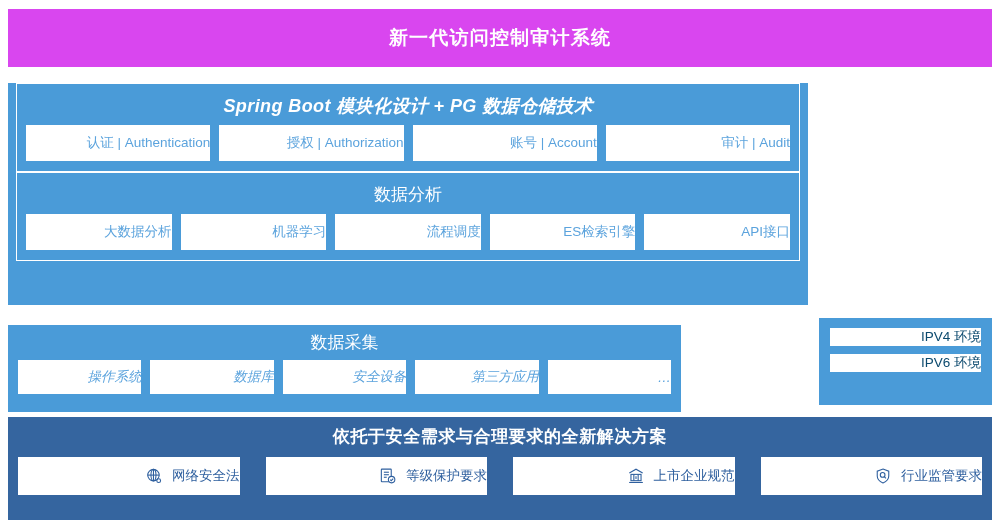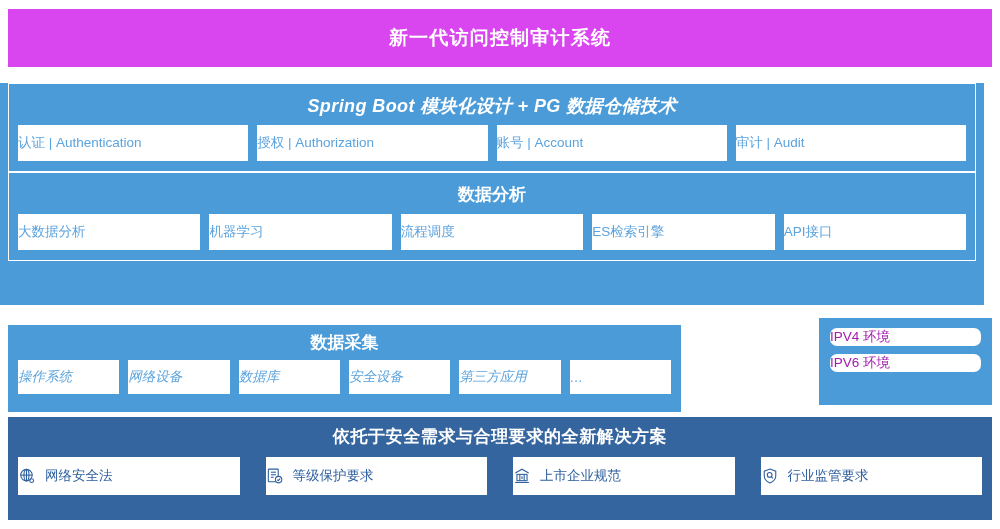--- a/index.html
+++ b/index.html
@@ -49,51 +49,51 @@
   
   .group {
     border: 1.5px solid #ffffff;
     box-sizing: border-box;
     padding: 9px 9px 10px 9px;
   }
   .group-title {
     color: #ffffff;
     text-align: center;
     font-size: 17px;
-    font-weight: bold;
+    font-weight: normal;
     line-height: 26px;
     margin-bottom: 6px;
   }
   .group-title.italic {
     font-style: italic;
     font-size: 18px;
     font-weight: bold;
     letter-spacing: .4px;
   }
   .chip-row {
     display: flex;
     gap: 9px;
   }
   .chip {
     flex: 1 1 0;
     background: #ffffff;
     height: 36px;
     display: flex;
     align-items: center;
-    justify-content: flex-start;
+    justify-content: flex-end;
     color: #5ba3dd;
     font-size: 13.5px;
     box-sizing: border-box;
   }
 
   
   #arch-panel {
-    left: 0;
+    left: 8px;
     top: 83px;
-    width: 984px;
+    width: 800px;
     height: 222px;
   }
   #arch-panel .group {
     margin: 0 8px;
   }
   #group-spring { margin-top: 8px; }
   #group-analysis { margin-top: 11px; }
 
   
   #collect-panel {
@@ -119,22 +119,21 @@
   }
   #ipv-panel .stack {
     padding: 10px 11px;
     display: flex;
     flex-direction: column;
     gap: 8px;
   }
   #ipv-panel .chip {
     height: 28px;
     font-size: 13.5px;
-    color: #a21caf;
-    border-radius: 7px;
+    color: #0c4a6e;
   }
 
   
   #solution-panel {
     position: absolute;
     left: 8px;
     top: 417px;
     width: 984px;
     height: 103px;
     background: #35659f;
@@ -218,23 +217,20 @@
     </div>
 
   </div>
 
   <div class="panel" id="collect-panel">
     <div class="group">
       <div class="group-title">数据采集</div>
       <div class="chip-row">
         <div class="chip">
           <span>操作系统</span>
-        </div>
-        <div class="chip">
-          <span>网络设备</span>
         </div>
         <div class="chip">
           <span>数据库</span>
         </div>
         <div class="chip">
           <span>安全设备</span>
         </div>
         <div class="chip">
           <span>第三方应用</span>
         </div>

